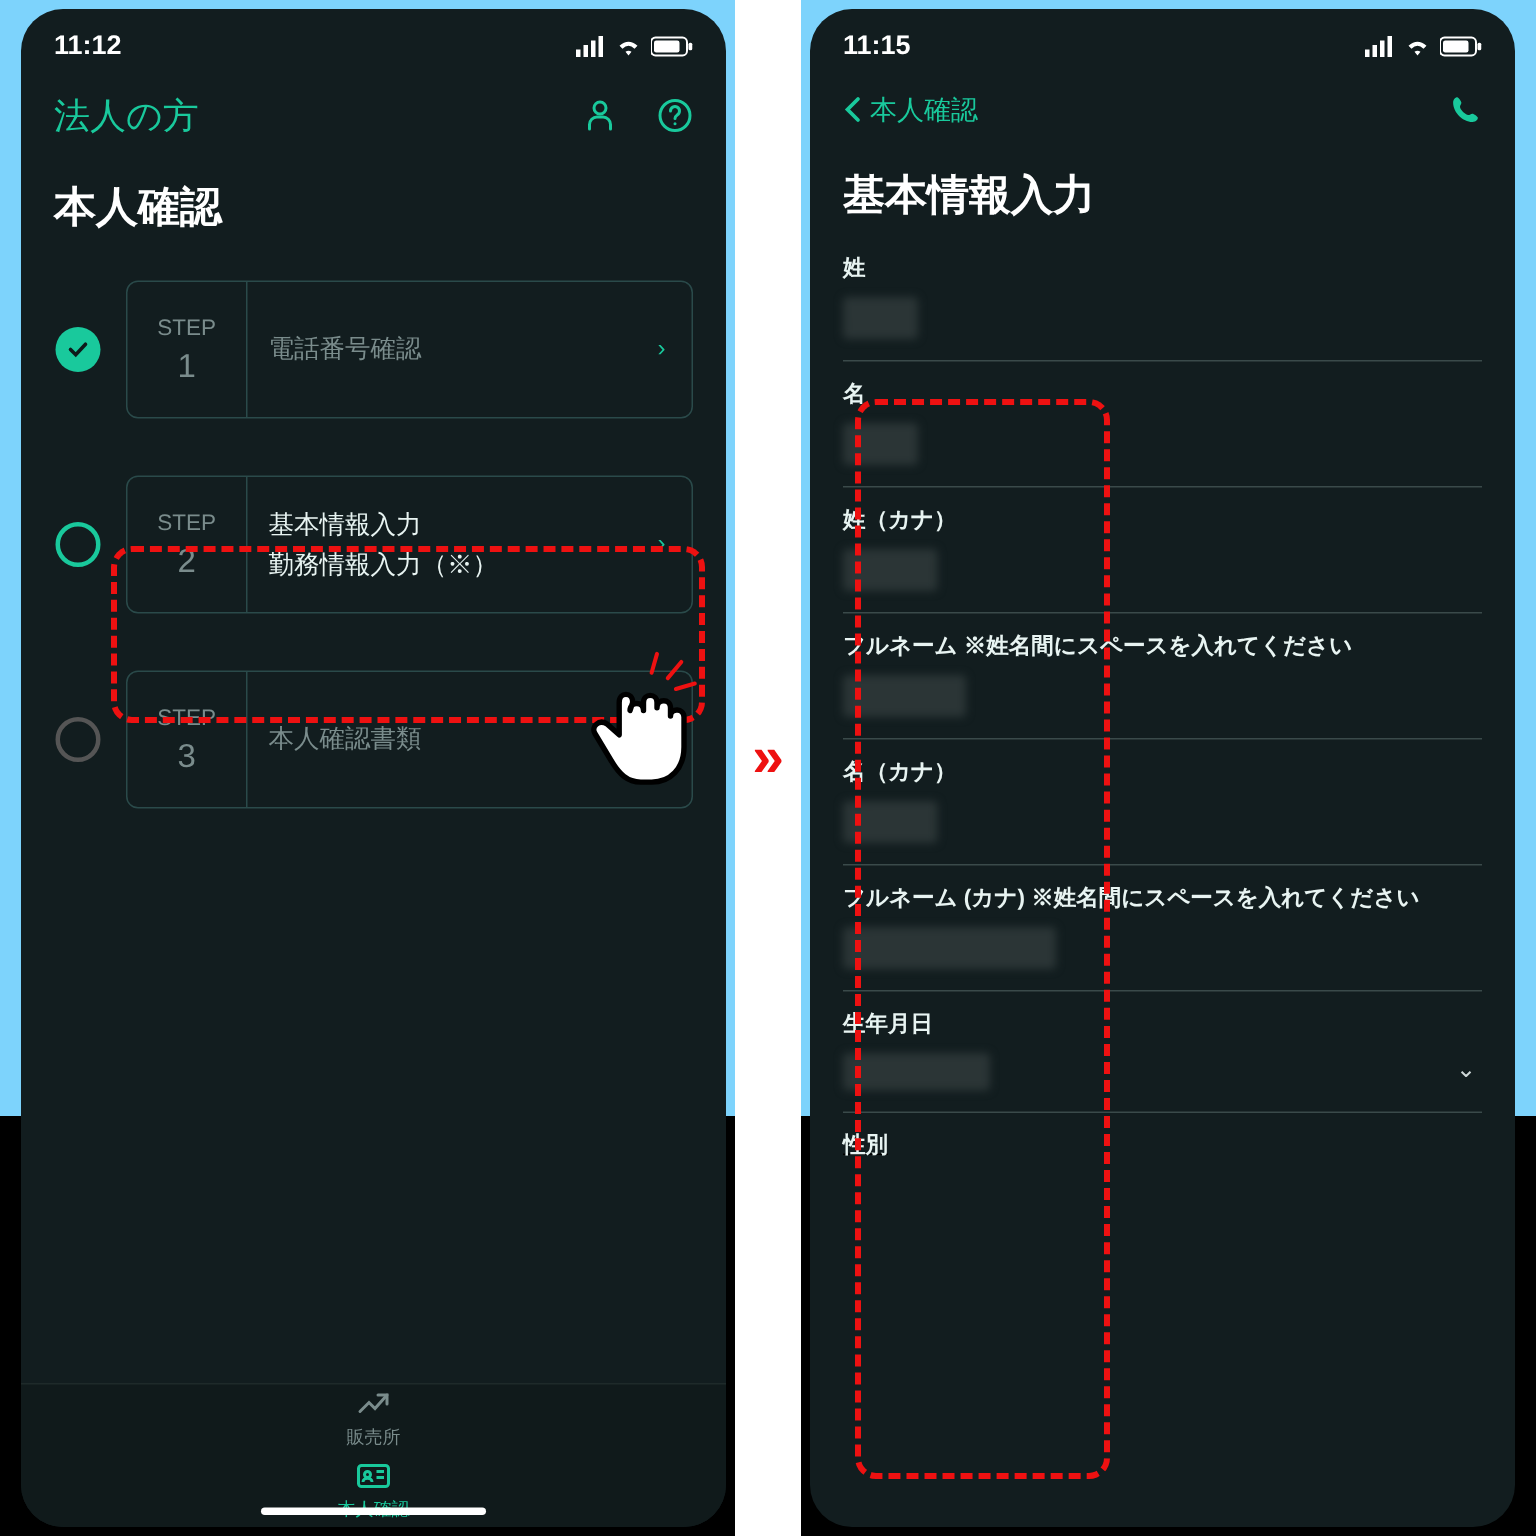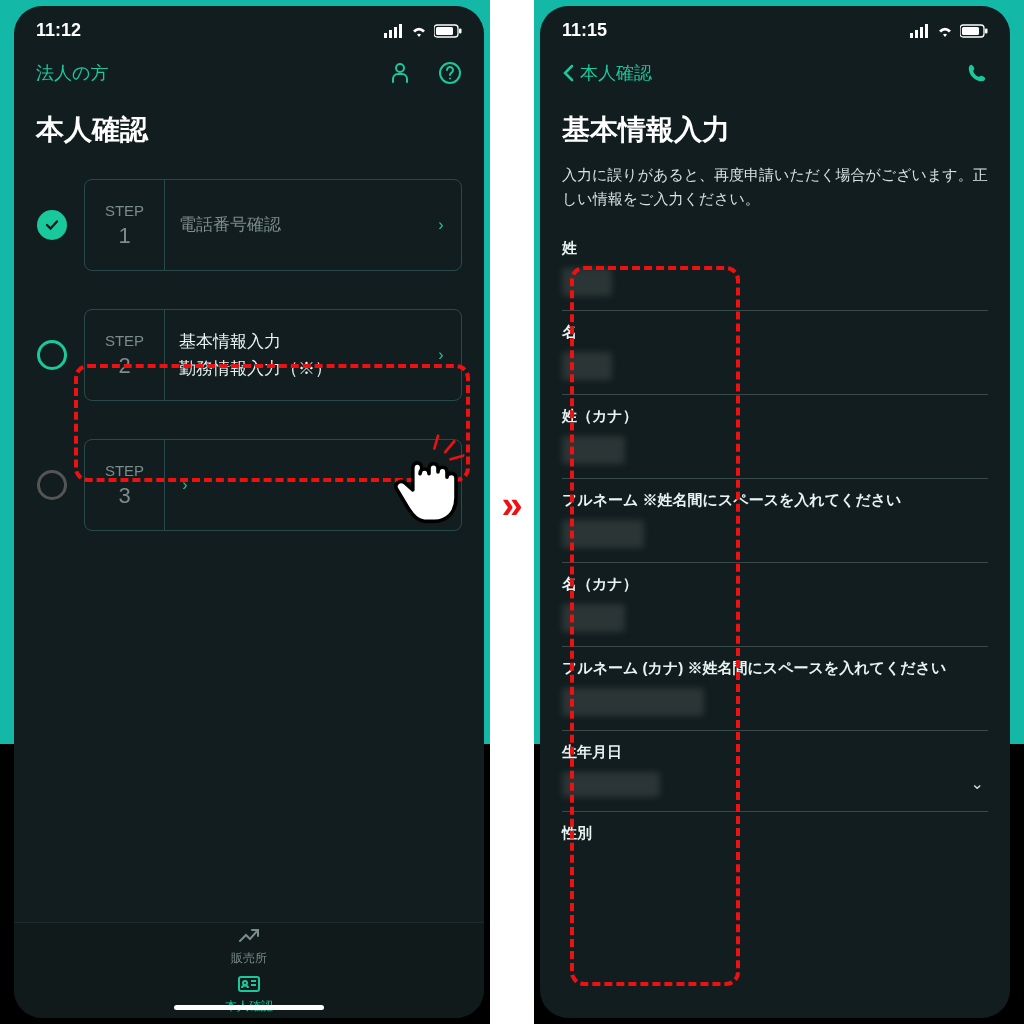--- a/index.html
+++ b/index.html
@@ -1,30 +1,30 @@
 <!DOCTYPE html>
 <html><head>
 <meta charset="utf-8">
 <style>
   * { box-sizing: border-box; margin: 0; padding: 0; }
   html, body { width: 1024px; height: 1024px; background: #000; font-family: -apple-system, "Hiragino Sans", sans-serif; overflow: hidden; }
-  .canvas { position: relative; width: 1024px; height: 744px; background: #14b8a6; }
+  .canvas { position: relative; width: 1024px; height: 744px; background: #7dd3fc; }
   .phone { position: absolute; top: 6px; width: 470px; height: 1012px; background: #121d1f; border-radius: 28px; overflow: hidden; }
   .phone.left { left: 14px; }
   .phone.right { left: 540px; }
   .divider-gap { position: absolute; left: 490px; top: 0; width: 44px; height: 1024px; background: #fff; }
 
   
   .status-bar { display: flex; justify-content: space-between; align-items: center; padding: 14px 22px 6px; color: #fff; font-weight: 600; font-size: 18px; }
   .status-right { display: flex; align-items: center; gap: 6px; }
   .status-right svg { display: block; }
 
   
   .hdr1 { display: flex; align-items: center; justify-content: space-between; padding: 14px 22px 6px; }
-  .corp-link { color: #19c99c; font-size: 18px; font-weight: 500; }
+  .corp-link { color: #19c99c; font-size: 24px; font-weight: 500; }
   .hdr1-icons { display: flex; gap: 26px; align-items: center; }
 
   .page-title { color: #fff; font-size: 28px; font-weight: 700; padding: 20px 22px 30px; }
 
   
   .steps-wrap { position: relative; padding: 0 22px 16px 70px; }
   .step-row { position: relative; display: flex; align-items: stretch; border: 1px solid #2a4a4a; border-radius: 8px; margin-bottom: 38px; min-height: 92px; }
   .step-badge { position: absolute; left: -48px; top: 50%; transform: translateY(-50%); width: 30px; height: 30px; border-radius: 50%; display:flex; align-items:center; justify-content:center; }
   .badge-done { background: #19c99c; }
   .badge-current { border: 3px solid #19c99c; background: transparent; }
@@ -135,20 +135,21 @@
 勤務情報入力（※）</div>
         <div class="step-chevron">›</div>
       </div>
 
       <div class="step-row">
         <div class="step-badge badge-pending"></div>
         <div class="step-left">
           <span class="lab">STEP</span>
           <span class="num">3</span>
         </div>
+        <div class="step-body">本人確認書類</div>
         <div class="step-chevron">›</div>
       </div>
     </div>
 
     <div class="tabbar">
       <div class="tab">
         <svg width="24" height="20" viewBox="0 0 24 20" fill="none" stroke="currentColor" stroke-width="2" stroke-linecap="round">
             <path d="M3 15 L9 9 L13 13 L21 4"></path>
             <path d="M15 4 H21 V10"></path>
           </svg>
@@ -207,21 +208,20 @@
             <path d="M10 2 L3 9 L10 16" stroke="#19c99c" stroke-width="2.5" fill="none" stroke-linecap="round"></path>
           </svg>
         <span>本人確認</span>
       </div>
       <svg width="22" height="22" viewBox="0 0 24 24" class="phone-icon">
           <path d="M6 3 c-1 0-3 1-3 4 0 7 7 14 14 14 3 0 4-2 4-3 0-1-3-3-4-3 -1 0-2 1-3 1 -2 0-6-4-6-6 0-1 1-2 1-3 0-1-2-4-3-4z" fill="#19c99c"></path>
         </svg>
     </div>
 
     <div class="page-title" style="padding-bottom:8px;">基本情報入力</div>
-    <div class="subtitle">入力に誤りがあると、再度申請いただく場合がございます。正しい情報をご入力ください。</div>
 
     <div class="form">
       <div class="field">
         <div class="field-label">姓</div>
         <span class="field-value">あい</span>
       </div>
       <div class="field">
         <div class="field-label">名</div>
         <span class="field-value">あい</span>
       </div>

